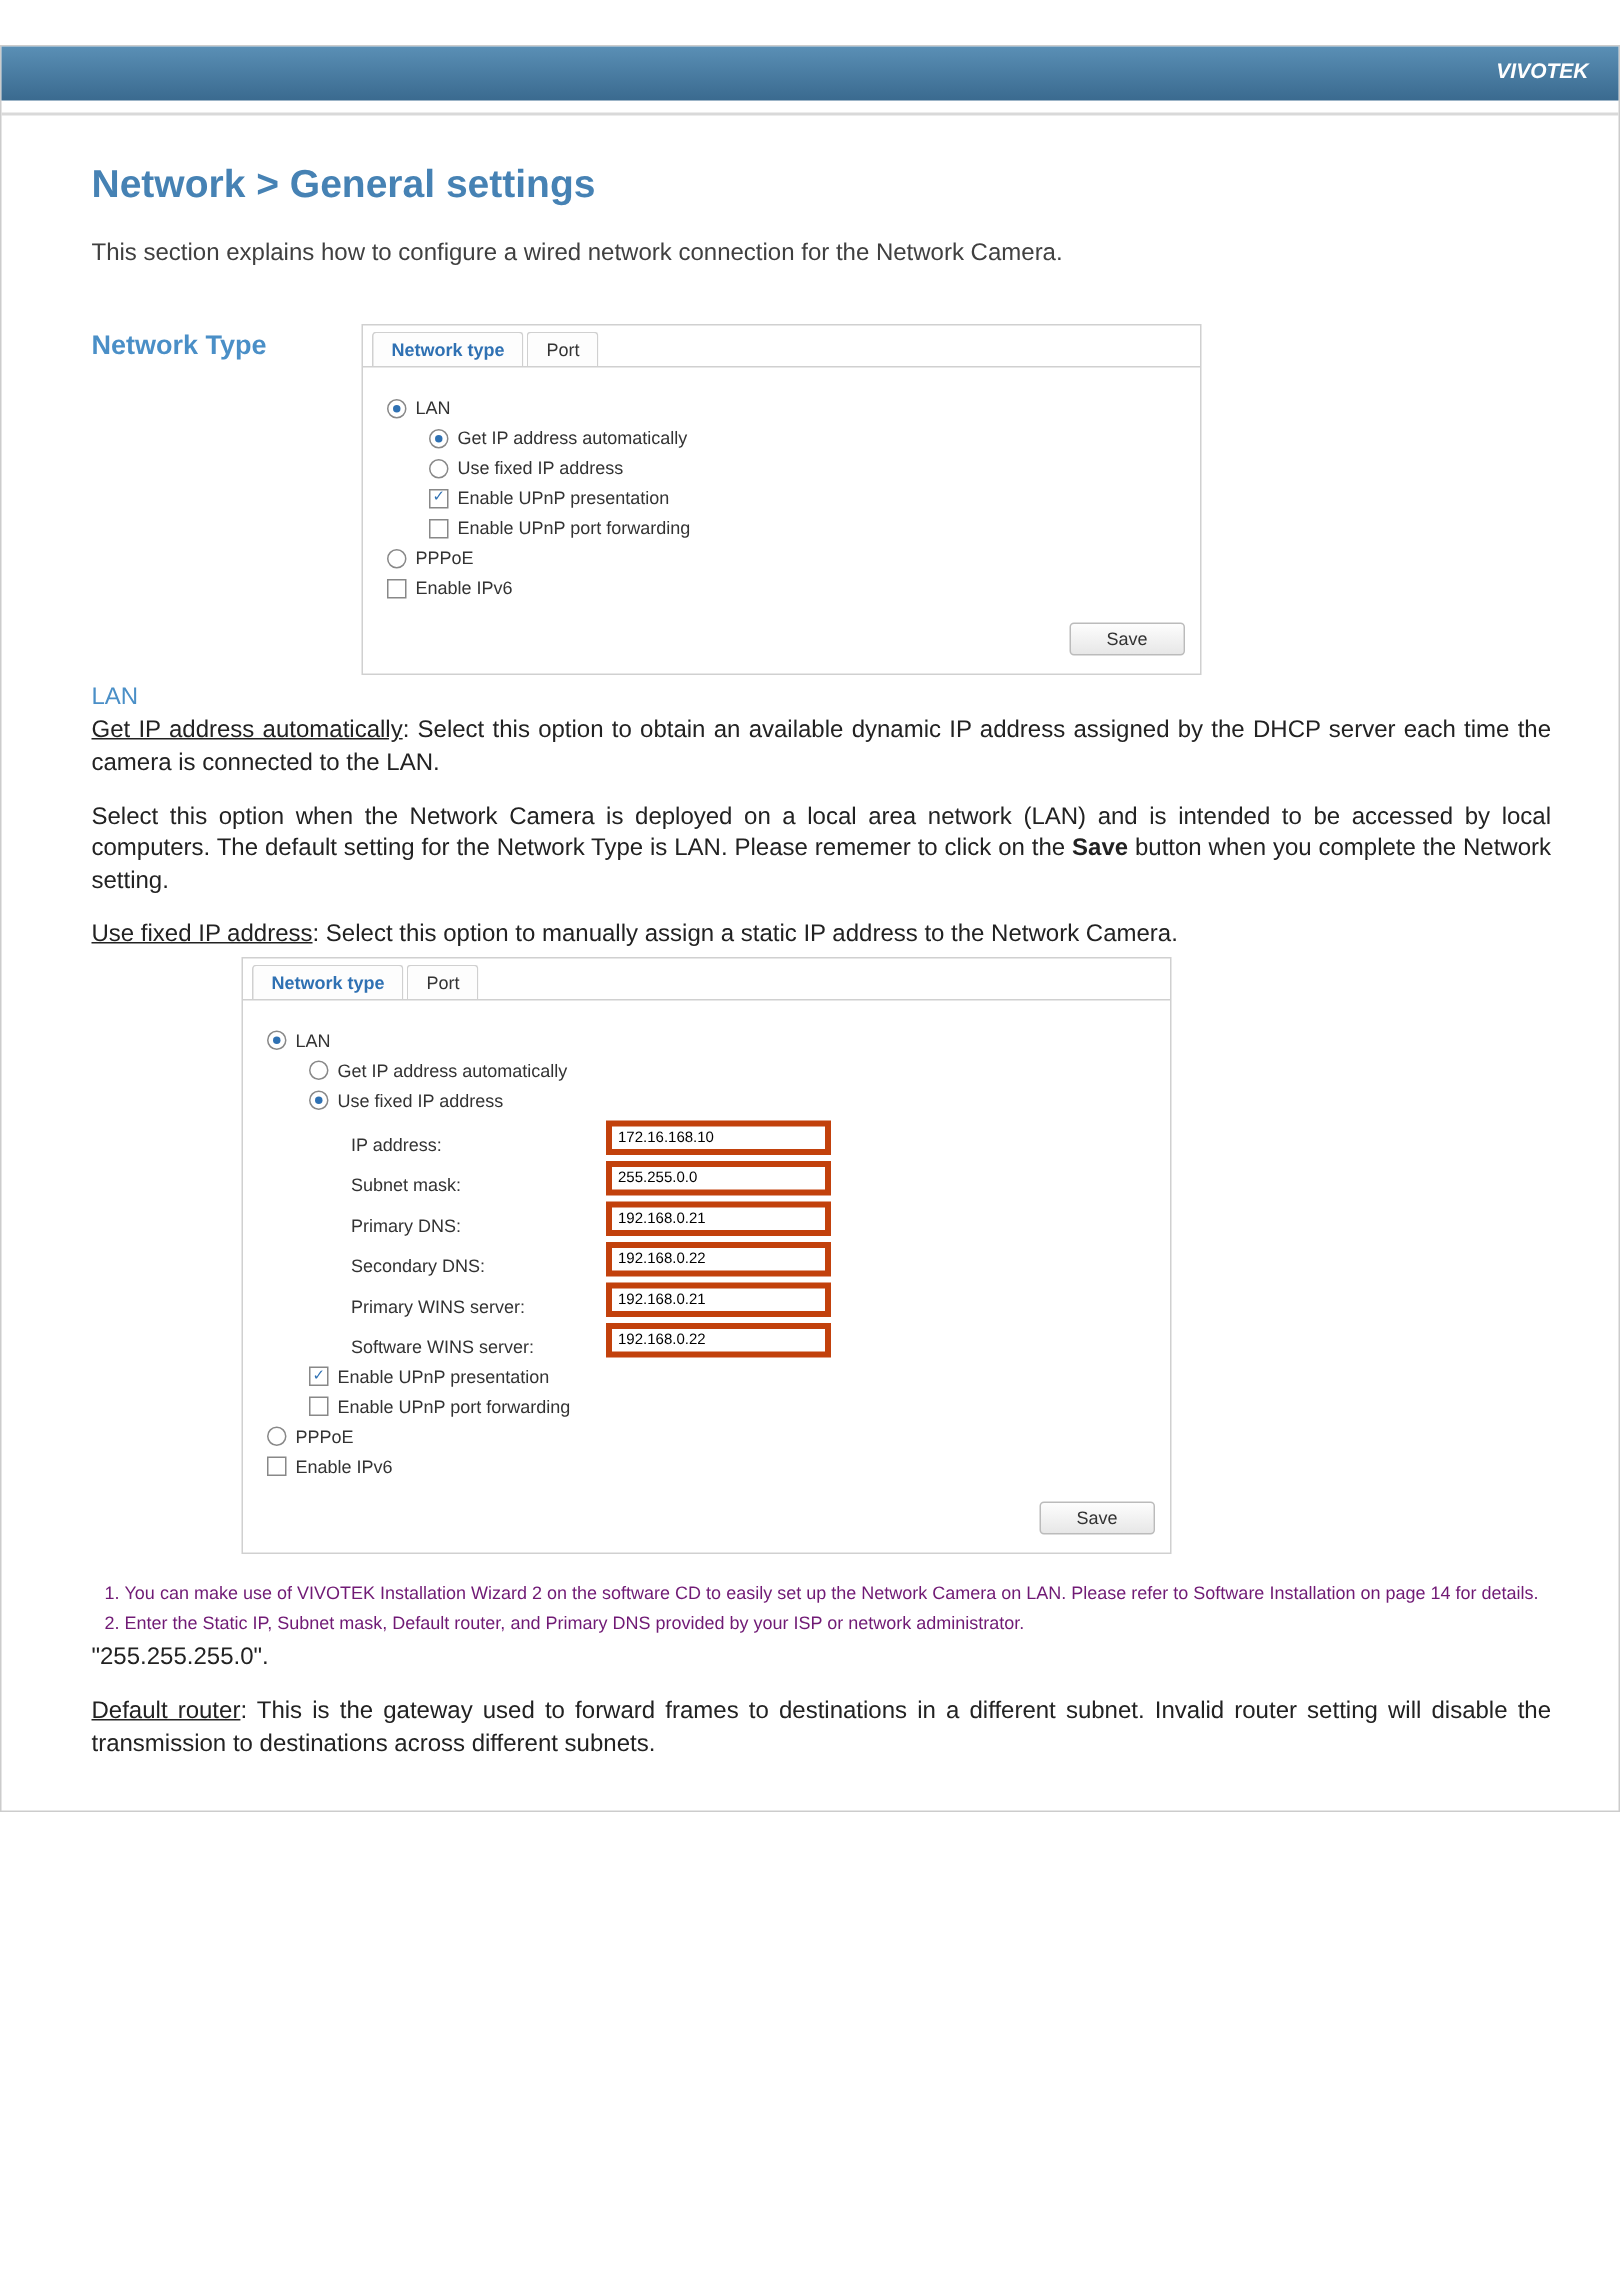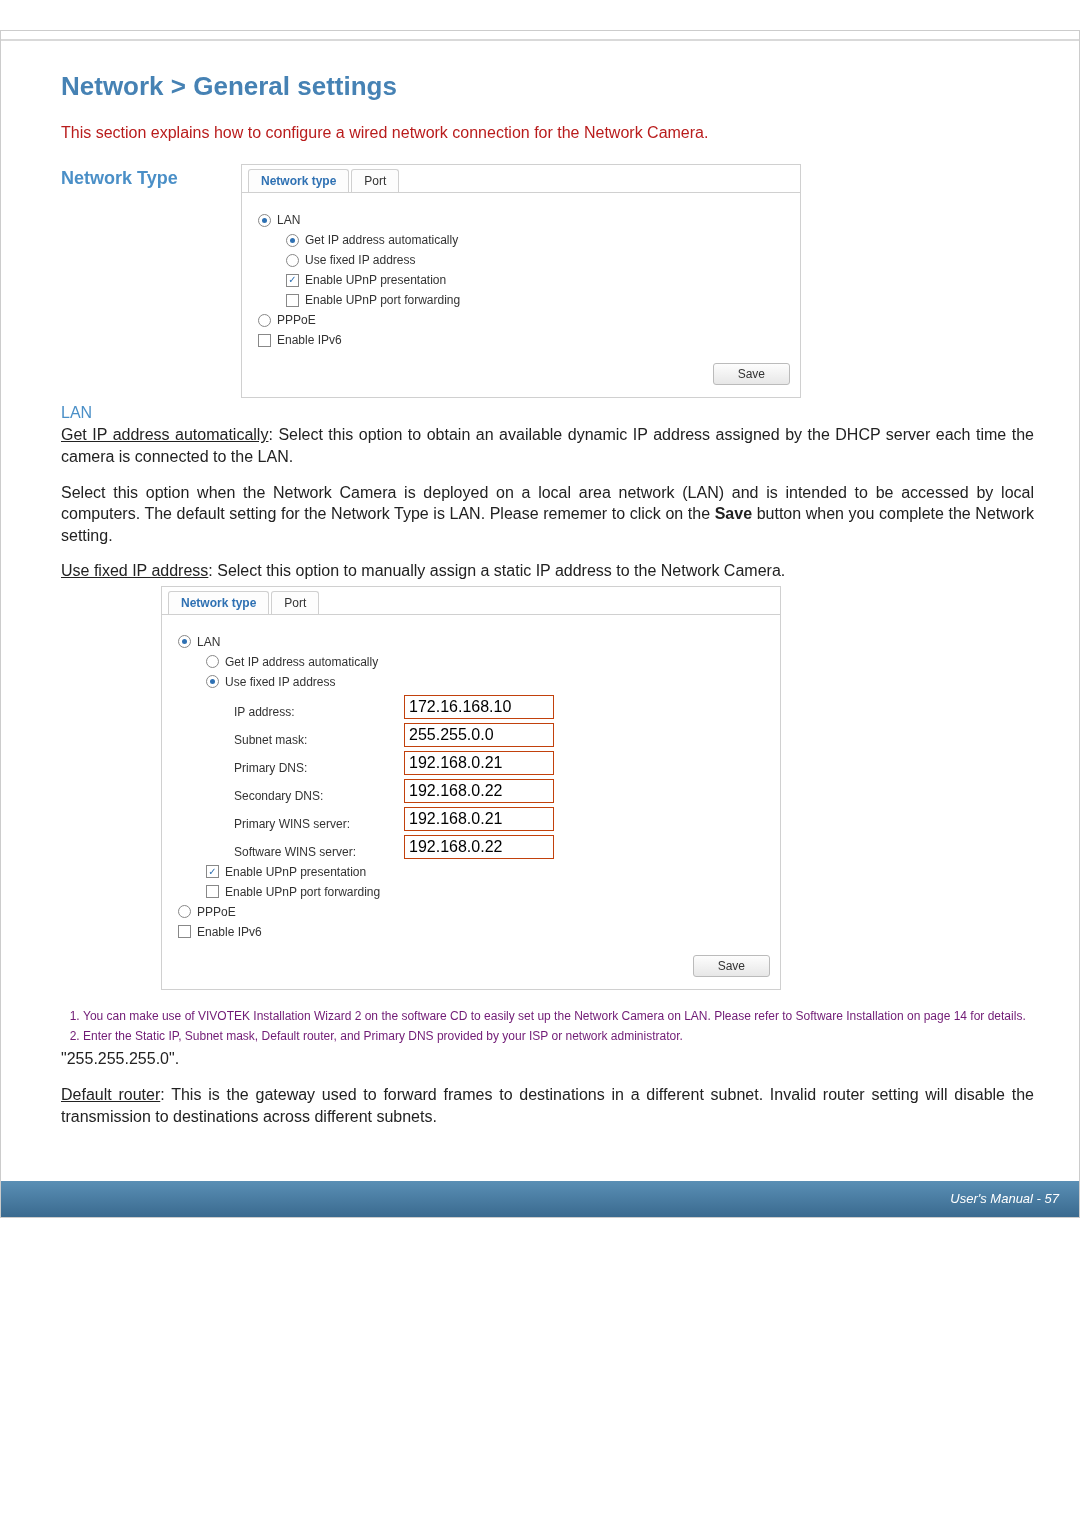--- a/index.html
+++ b/index.html
@@ -38,23 +38,23 @@
     padding: 30px 45px 20px 60px;
   }
   h2.section-title {
     color: #4682b4;
     font-size: 26px;
     font-weight: bold;
     margin-bottom: 20px;
   }
   p.intro {
     font-size: 16px;
-    color: #b91c1c;
+    color: #404040;
     text-align: justify;
-    margin-bottom: 20px;
+    margin-bottom: 36px;
     line-height: 1.4;
   }
   .nt-row { display: flex; align-items: flex-start; margin-bottom: 6px; }
   .nt-label {
     color: #4a8fc7;
     font-weight: bold;
     font-size: 18px;
     width: 180px;
     flex: 0 0 180px;
     padding-top: 4px;
@@ -101,24 +101,24 @@
     border: 1px solid #bbb;
     background: linear-gradient(#fdfdfd,#e7e7e7);
     padding: 3px 24px;
     font-size: 12px;
     border-radius: 3px;
     color: #333;
   }
   .field-row { display: flex; align-items: flex-end; margin: 4px 0 4px 56px; }
   .field-label { width: 170px; font-size: 12px; }
   .field-input {
-    border: 1px solid #c2410c;
+    border: 4px solid #c2410c;
     width: 150px;
     padding: 2px 4px;
-    font-size: 16px;
+    font-size: 10px;
     background: #fff;
   }
   .subhead {
     color: #4a8fc7;
     font-size: 16px;
     margin-top: 4px;
     margin-bottom: 2px;
   }
   .body-text {
     font-size: 16px;
@@ -144,20 +144,23 @@
     color: #fff;
     font-style: italic;
     font-size: 13px;
   }
   .panel2-wrap { display: flex; justify-content: flex-start; padding-left: 100px; margin-bottom: 18px; }
 </style>
 </head>
 <body>
 
 <div class="page-border">
+  <div class="top-bar">
+    <div class="top-bar-right">VIVOTEK</div>
+  </div>
   <div class="divider-line"></div>
 
   <div class="content">
 
     <h2 class="section-title">Network &gt; General settings</h2>
 
     <p class="intro">This section explains how to configure a wired network connection for the Network Camera.</p>
 
     <div class="nt-row">
       <div class="nt-label">Network Type</div>
@@ -302,16 +305,13 @@
     </ol>
 
     <p class="body-text">"255.255.255.0".</p>
 
     <p class="body-text">
       <span class="underline">Default router</span><span>: This is the gateway used to forward frames to destinations in a different subnet. Invalid router setting will disable the transmission to destinations across different subnets.</span>
     </p>
 
   </div>
 
-  <div class="footer-bar">
-    <div class="footer-right">User's Manual - 57</div>
-  </div>
 </div>
 
 </body></html>

